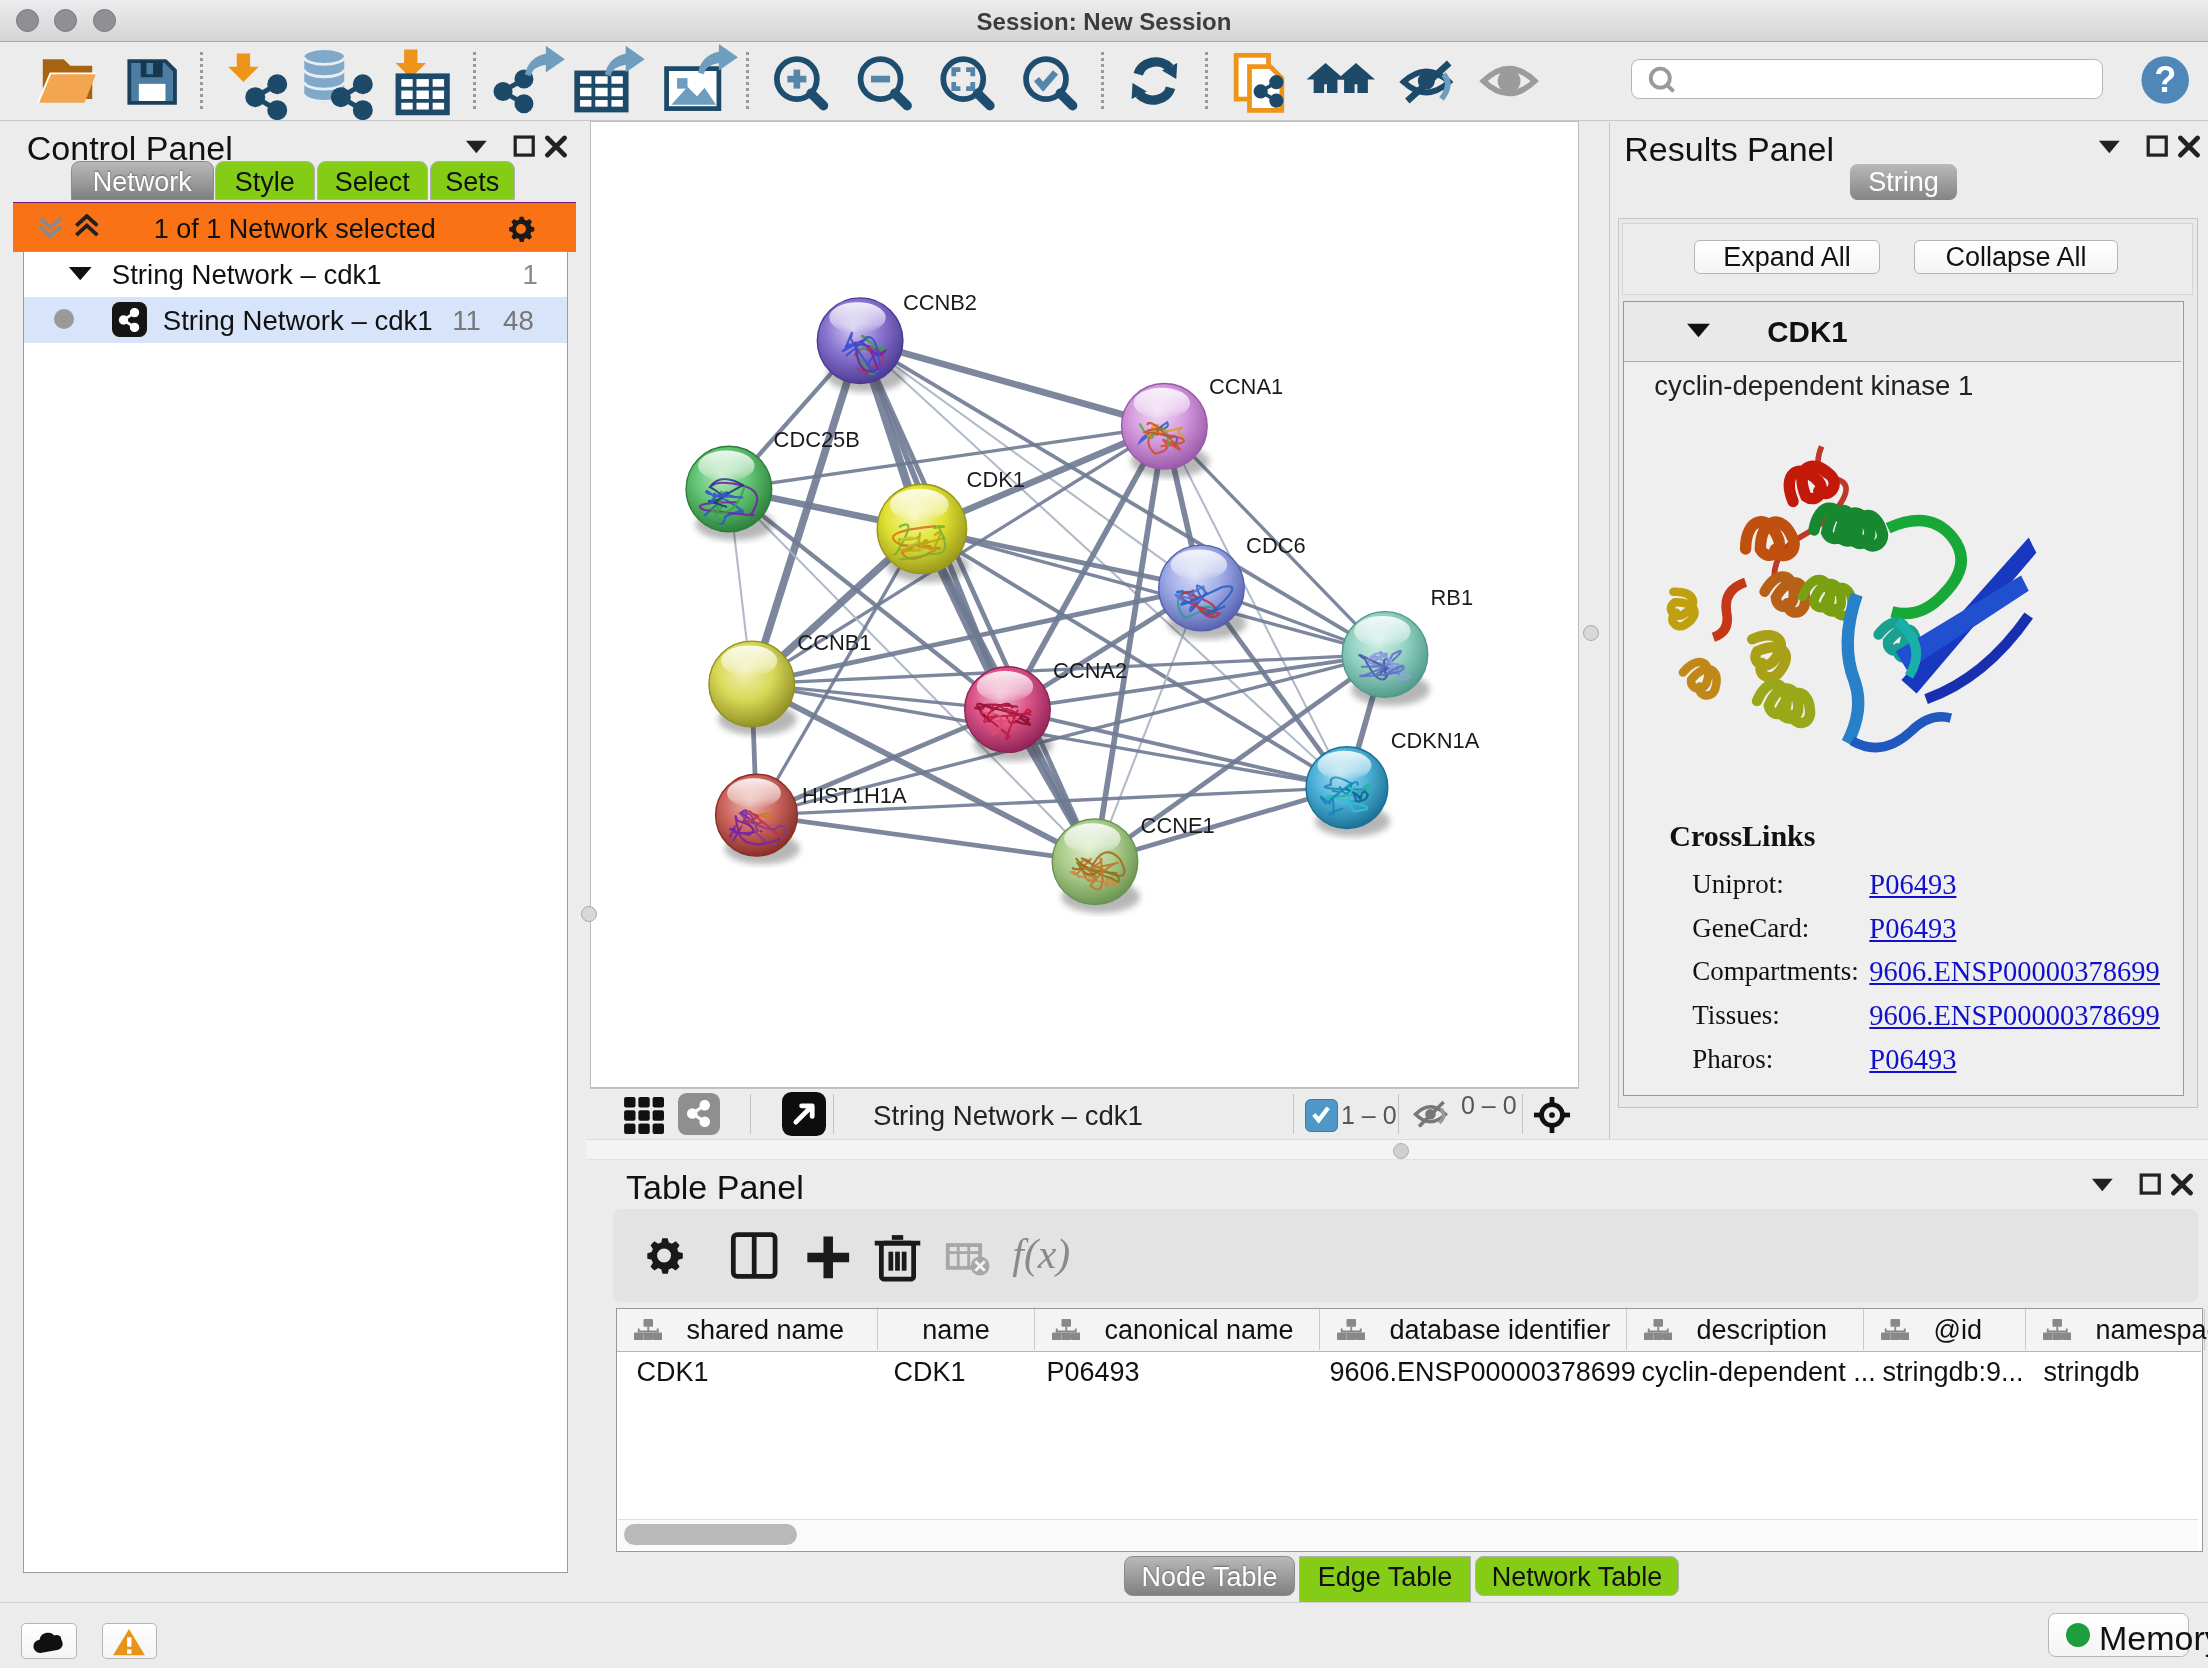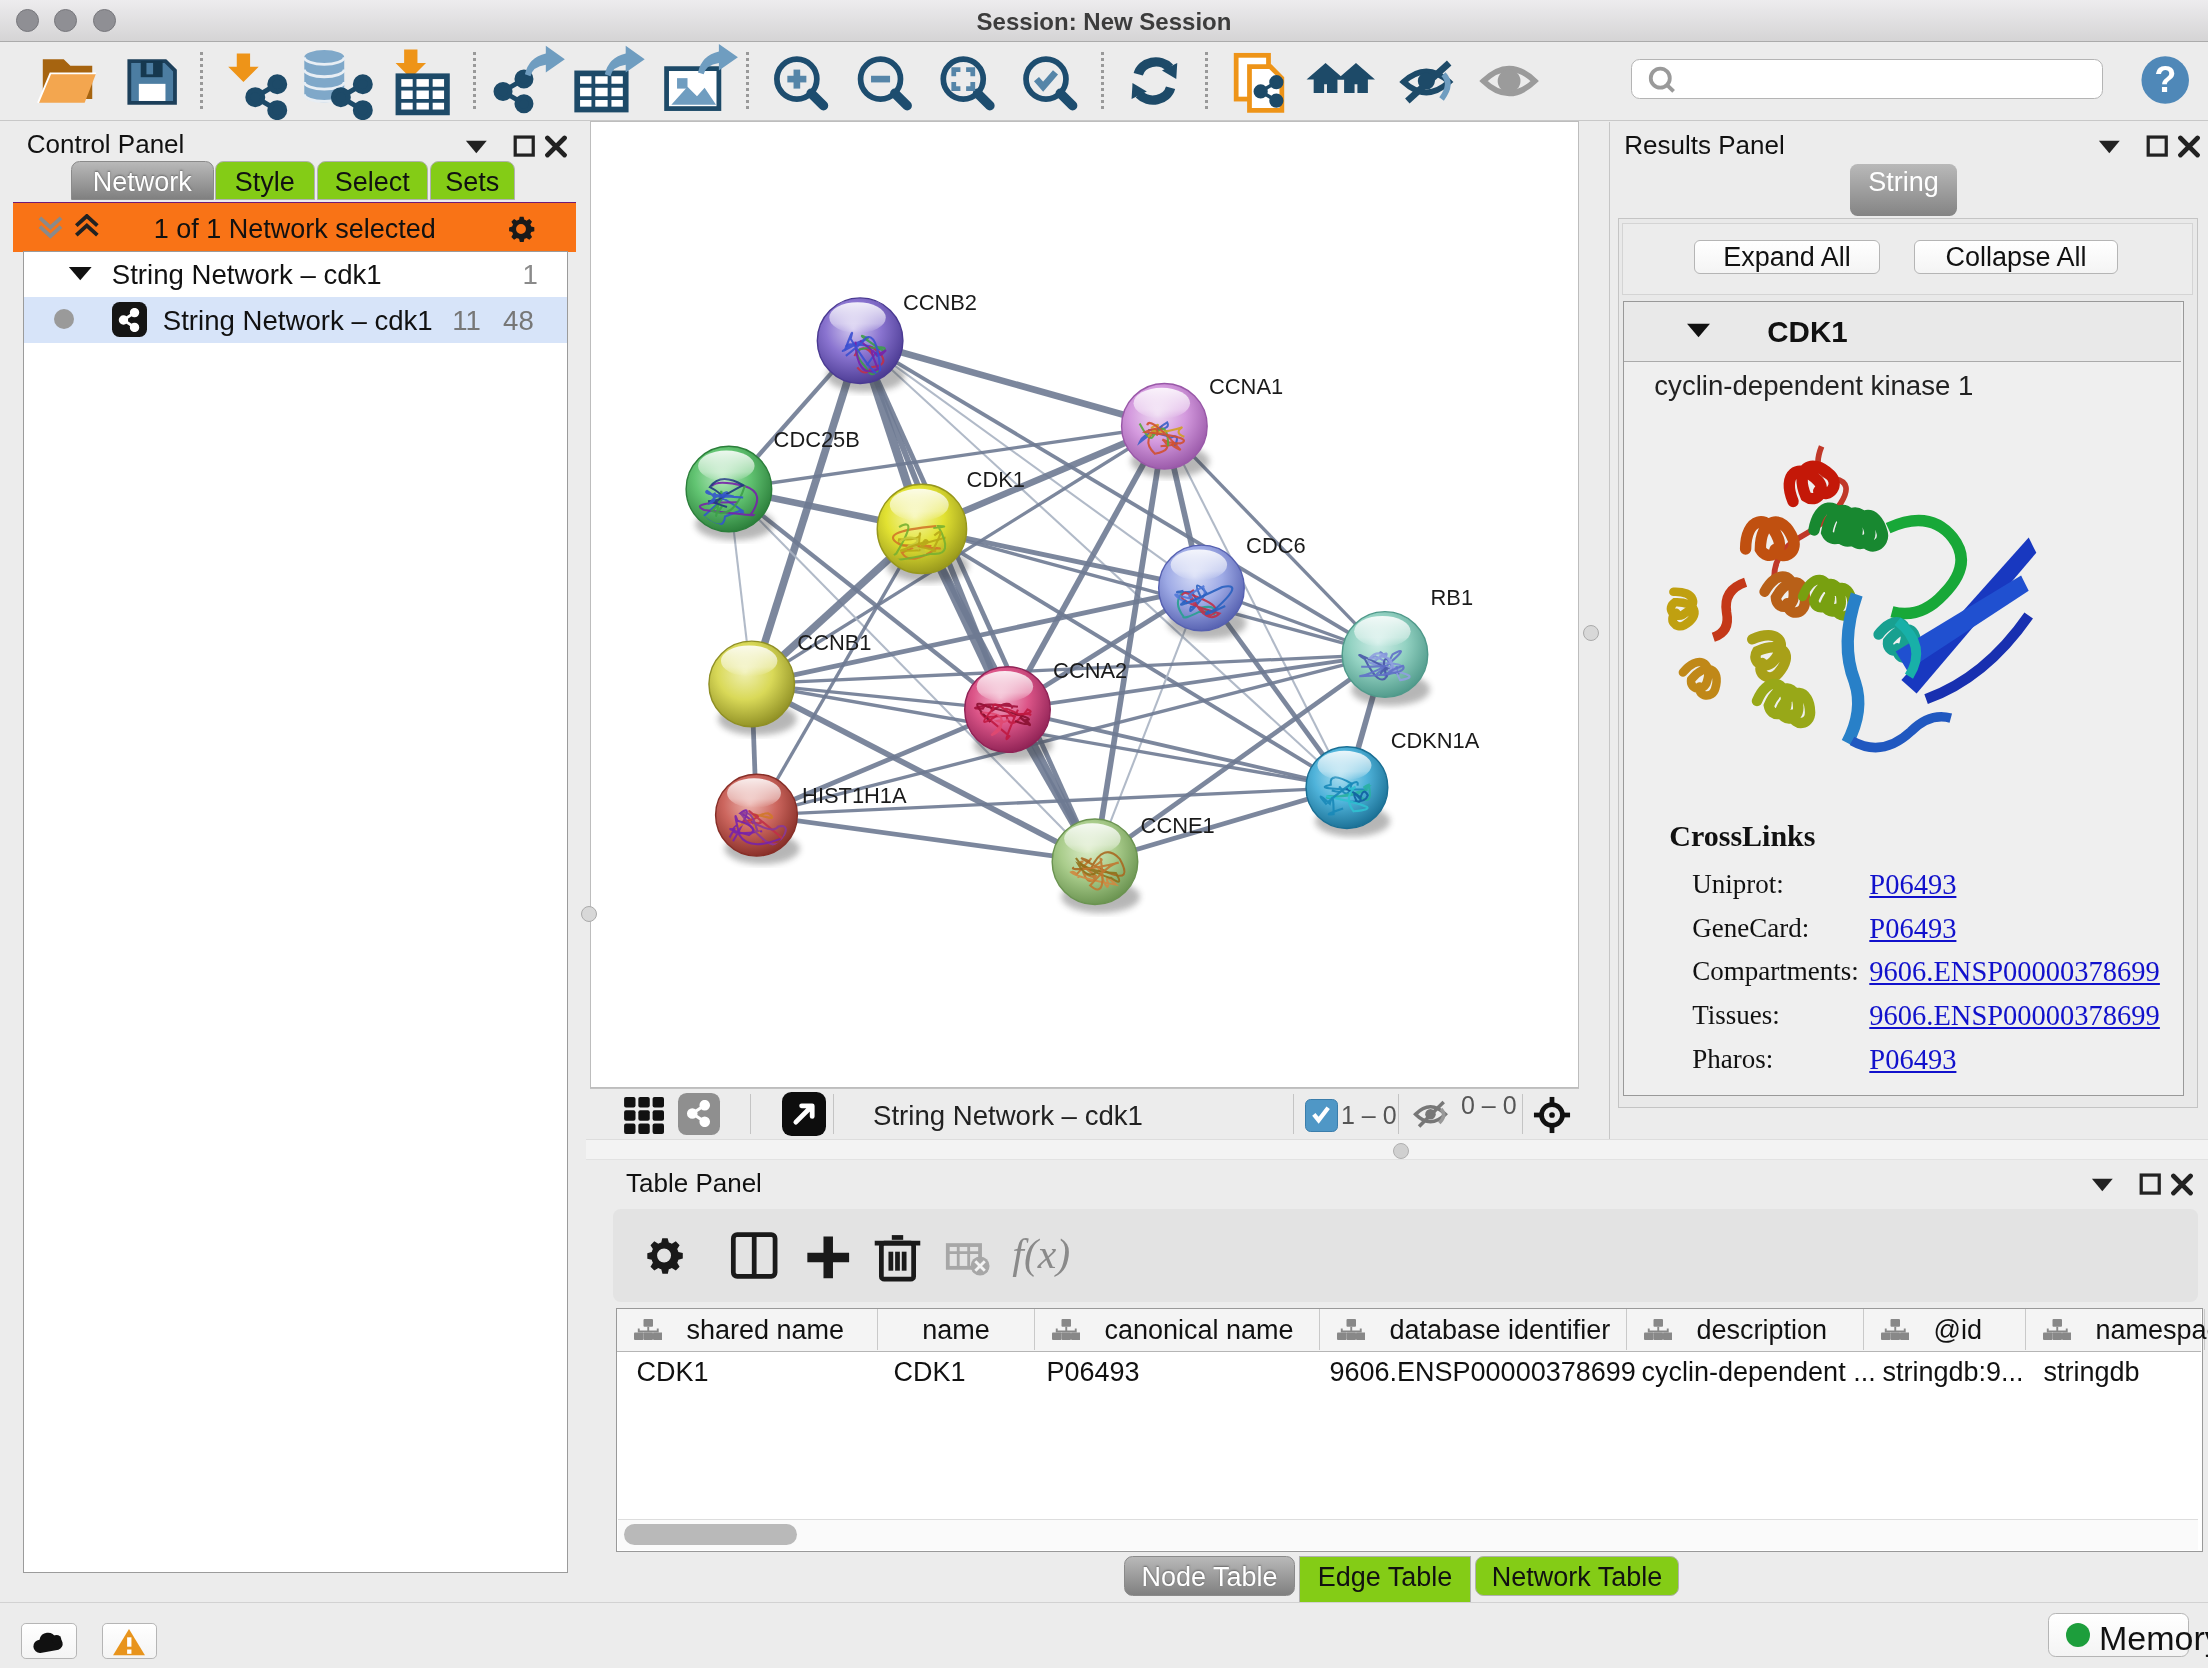--- a/index.html
+++ b/index.html
@@ -3,21 +3,21 @@
 <meta charset="utf-8">
 <style>
 html,body{margin:0;padding:0}
 body{width:2208px;height:1668px;background:#ececec;font-family:"Liberation Sans",sans-serif;position:relative;overflow:hidden}
 .abs{position:absolute}
 #title{left:0;top:0;width:2208px;height:41px;line-height:43px;text-align:center;font-size:24px;font-weight:bold;color:#3c3c3c;background:linear-gradient(#edecee,#d5d4d5);border-bottom:1px solid #ababab}
 .tl{top:8.6px;width:23px;height:23px;border-radius:50%;background:#8f8f94;border:1.9px solid #77777c;box-sizing:border-box}
 #toolbar{left:0;top:42px;width:2208px;height:78px;background:#ececec;border-bottom:1.9px solid #c8c8c8}
 .tsep{top:9.5px;height:57px;width:0;border-left:3.8px dotted #999}
 #searchbox{left:1631px;top:17px;width:472px;height:40px;background:#fff;border:1.9px solid #b4b4b4;border-radius:8.6px;box-sizing:border-box}
-.ptitle{font-size:26px;color:#111}
+.ptitle{font-size:34px;color:#111}
 .tab{height:39px;border:1px solid #b0b0b0;border-radius:8.6px 8.6px 0 0;background:#84cc16;font-size:27px;color:#111;text-align:center;line-height:40px;box-sizing:border-box}
 .tabsel{background:linear-gradient(#b9b9b9,#808080);color:#fff;border-color:#8a8a8a;text-shadow:0 -1px 1.9px #666}
 .btn{background:linear-gradient(#ffffff,#f4f4f4);border:1.9px solid #b5b5b5;border-radius:6px;font-size:27px;color:#111;text-align:center;box-sizing:border-box}
 .vsep{width:0;height:40px;border-left:1.9px solid #c4c4c4}
 .serif{font-family:"Liberation Serif",serif}
 a.lnk{color:#1111cc;text-decoration:underline}
 </style>
 </head>
 <body>
 <div class="abs" id="title">Session: New Session</div>
@@ -510,21 +510,21 @@
   </div>
 <div class="abs" style="left:1609px;top:122px;width:599px;height:1039px;background:#ececec;border-left:1px solid #c6c6c6;box-sizing:border-box">
     <div class="abs ptitle" style="left:14.3px;top:7.6px">Results Panel</div>
     <svg class="abs" style="left:487px;top:13.3px" width="110" height="25" viewBox="0 0 116 26">
       <path d="M2 6 l11 13 11 -13 z" fill="#222"></path>
       <rect x="54" y="2" width="19" height="19" fill="none" stroke="#222" stroke-width="3.4"></rect>
       <path d="M88 3 L106 21 M106 3 L88 21" stroke="#222" stroke-width="5" stroke-linecap="round"></path>
     </svg>
     <div class="abs" style="left:7.6px;top:96px;width:580px;height:890px;background:#e9e9e9;border:1.9px solid #c4c4c4;box-sizing:border-box"></div>
     <div class="abs" style="left:12.4px;top:101px;width:571px;height:72px;background:#ececec;border:1px solid #d4d4d4;box-sizing:border-box"></div>
-    <div class="abs" style="left:240px;top:42px;width:107px;height:52px;border-radius:7.6px;background:linear-gradient(#b9b9b9,#848484);color:#fff;font-size:27px;text-align:center;line-height:36px">String</div>
+    <div class="abs" style="left:240px;top:42px;width:107px;height:36px;border-radius:7.6px;background:linear-gradient(#b9b9b9,#848484);color:#fff;font-size:27px;text-align:center;line-height:36px">String</div>
     <div class="abs btn" style="left:84px;top:118px;width:186px;height:34px;line-height:32px">Expand All</div>
     <div class="abs btn" style="left:304px;top:118px;width:204px;height:34px;line-height:32px">Collapse All</div>
     <div class="abs" style="left:13.3px;top:179px;width:561px;height:795px;background:#efefef;border:1.9px solid #999;box-sizing:border-box">
       <div class="abs" style="left:0;top:0;width:557px;height:59px;background:#e9e9e9;border-bottom:1px solid #aaa">
         <svg class="abs" style="left:61px;top:19px" width="27" height="21" viewBox="0 0 28 22">
           <path d="M2 3 l12 14 12 -14 z" fill="#111"></path>
         </svg>
         <div class="abs" style="left:143px;top:13.3px;font-size:29.5px;font-weight:bold;color:#111">CDK1</div>
       </div>
       <div class="abs" style="left:30px;top:68px;font-size:27.6px;color:#222">cyclin-dependent kinase 1</div>

